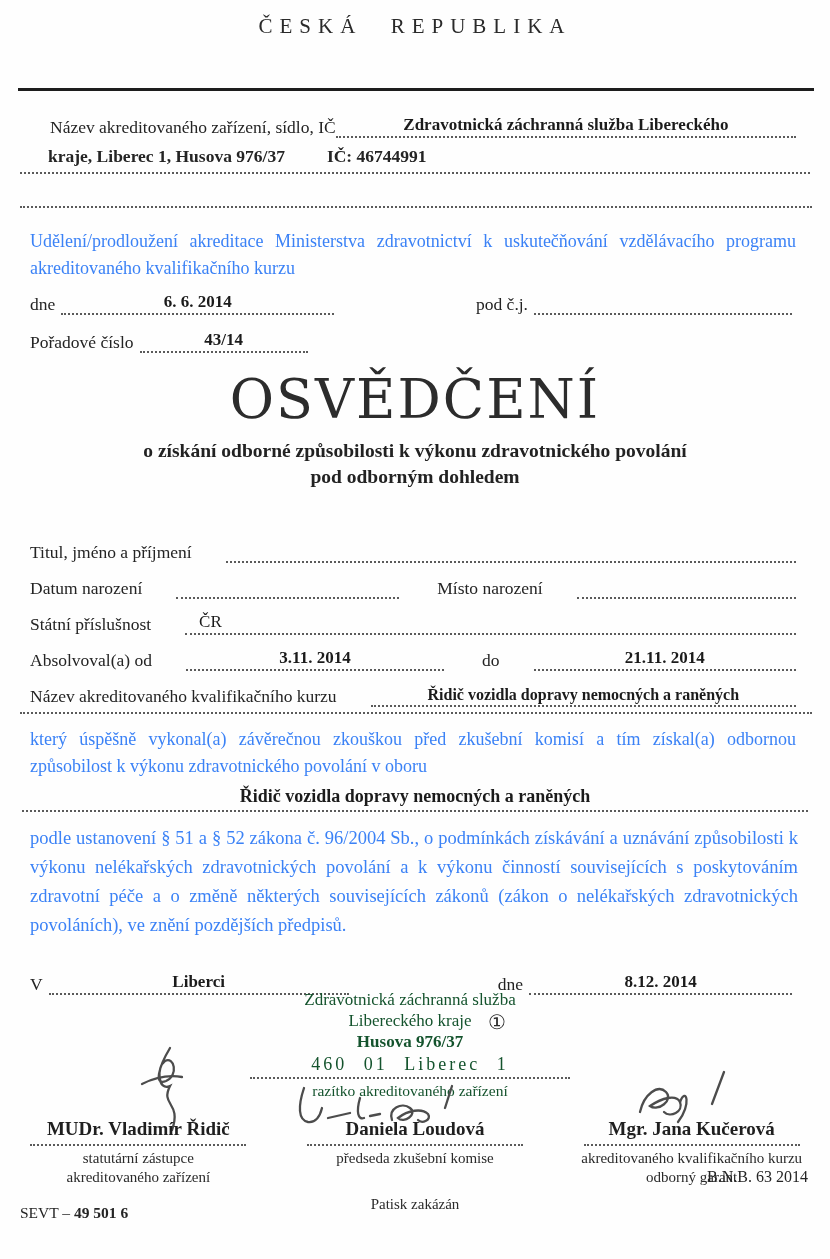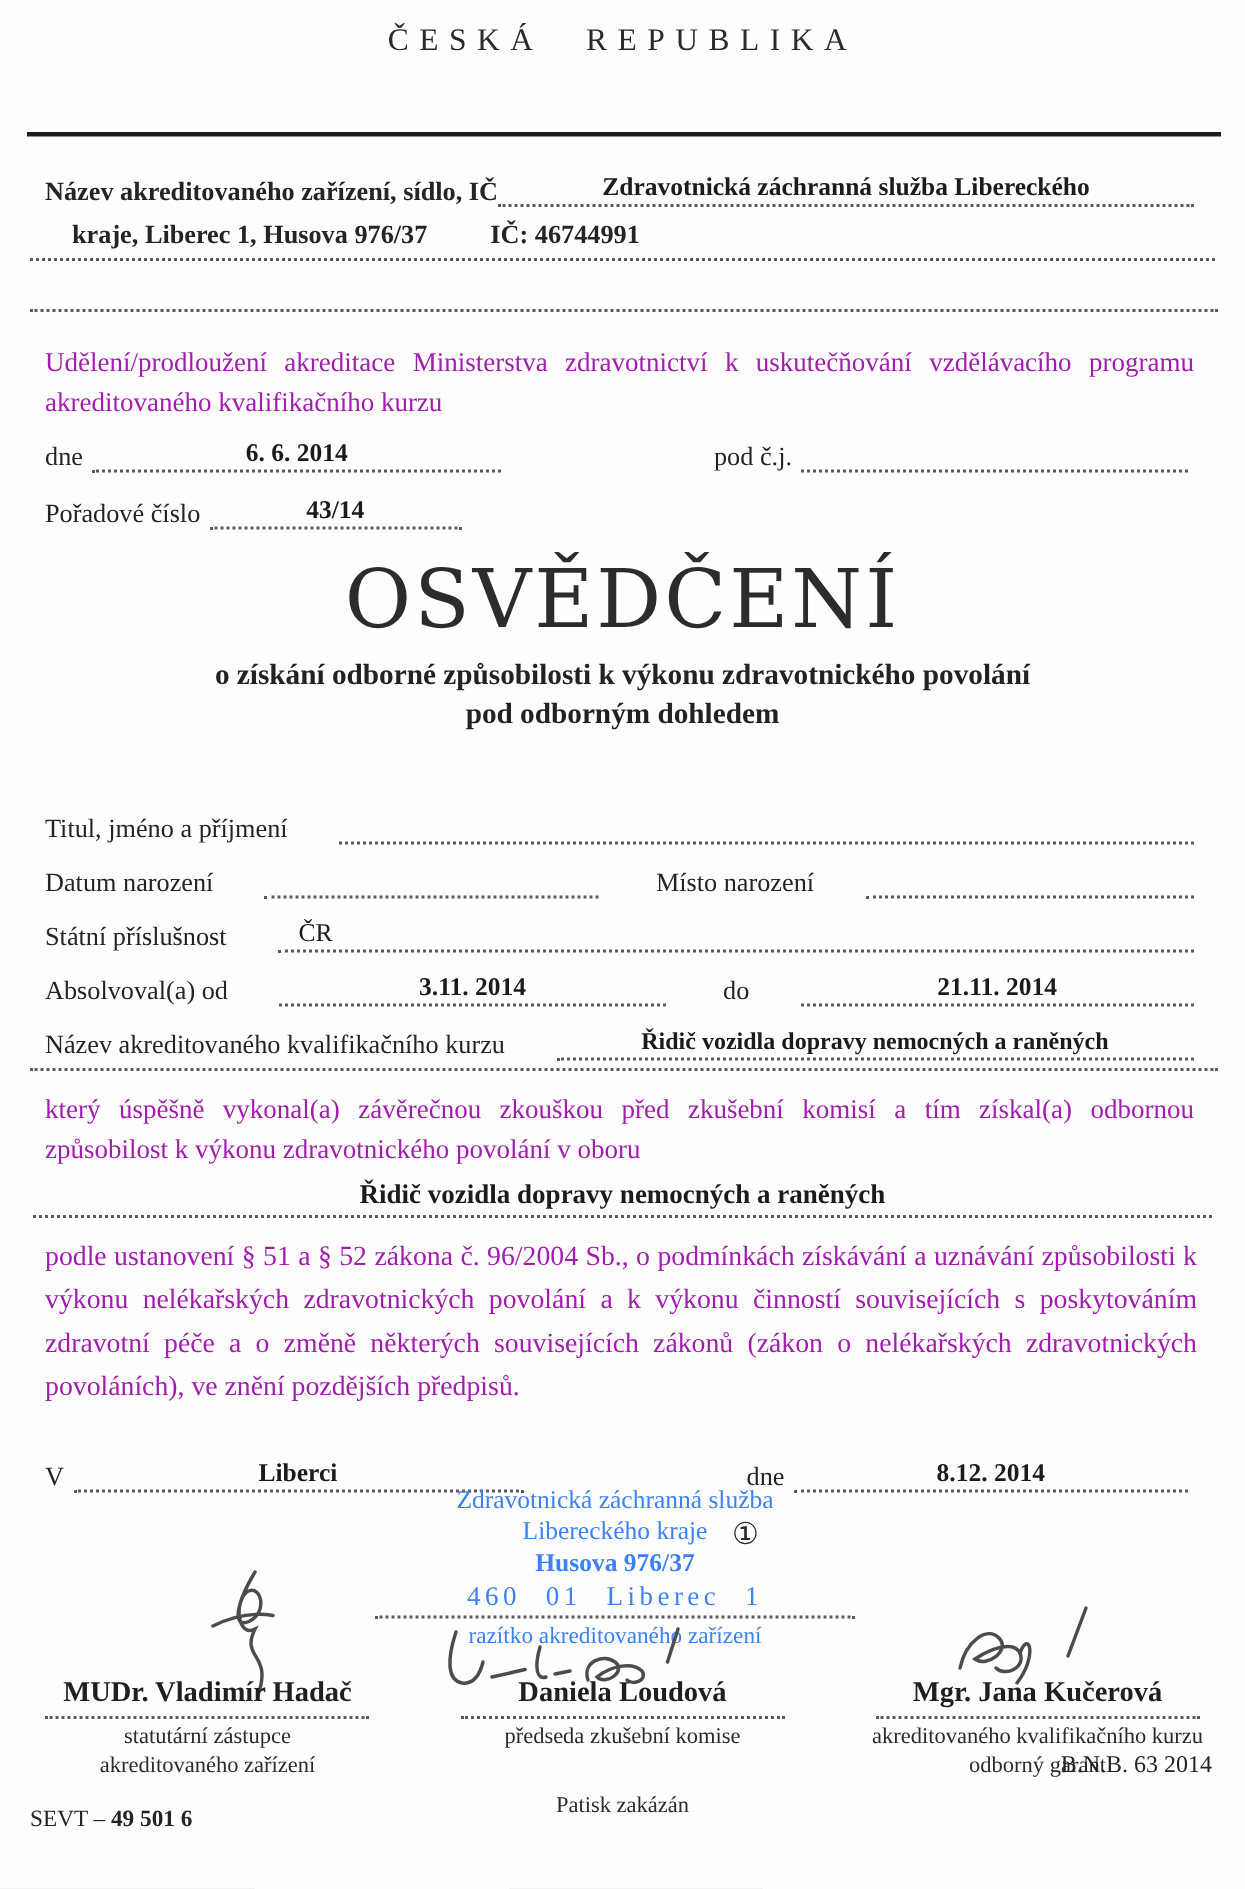--- a/index.html
+++ b/index.html
@@ -10,48 +10,48 @@
     overflow:hidden;
   }
   .abs{position:absolute;}
   .country{
     top:14px;left:0;width:100%;text-align:center;
     font-size:21px;letter-spacing:7px;word-spacing:16px;color:#2a2a2a;
   }
   .rule{top:88px;left:18px;right:16px;height:3px;background:#1d1d1d;}
   .row{display:flex;align-items:flex-end;}
   .lbl{font-size:17.5px;color:#242424;white-space:nowrap;}
-  .lbl.b{font-weight:bold;}
+  .lbl.b{font-weight:normal;margin-left:20px;}
   .fill{
     border-bottom:2px dotted #5a5a5a;text-align:center;
     font-weight:bold;font-size:17px;color:#1b1b1b;
     padding:0 4px 1px 4px;white-space:nowrap;line-height:1.15;
   }
   .fill.flex1{flex:1;}
-  .para{font-size:18px;line-height:1.5;text-align:justify;color:#a21caf;}
+  .para{font-size:18px;line-height:1.5;text-align:justify;color:#3b82f6;}
   .title{
     top:368px;left:0;width:100%;text-align:center;
     font-family:"DejaVu Serif", serif;font-size:54px;letter-spacing:2px;color:#2c2c2c;
   }
   .subtitle{
     top:438px;left:0;width:100%;text-align:center;
     font-size:19.5px;font-weight:bold;line-height:1.35;color:#222;
   }
   .fields{top:536px;left:30px;right:34px;}
   .fields .row{margin-bottom:9px;min-height:27px;gap:28px;}
   .gap6{margin-left:6px;}
   .dotline{border-bottom:2px dotted #5a5a5a;}
   .examval{
     top:786px;left:22px;right:22px;text-align:center;
     font-size:18px;font-weight:bold;color:#1b1b1b;
     border-bottom:2px dotted #5a5a5a;padding-bottom:3px;
   }
   .stamp{
     top:990px;left:250px;width:320px;text-align:center;
-    font-size:17px;line-height:1.23;color:#3b82f6;
+    font-size:17px;line-height:1.23;color:#14532d;
   }
   .stamp .b{font-weight:bold;}
   .stamp .spaced{letter-spacing:3px;word-spacing:9px;font-size:18px;text-align:center;}
   .stamp .cap{font-size:15.5px;border-top:2px dotted #5a5a5a;margin-top:2px;padding-top:2px;}
   .marker{top:1010px;left:488px;font-size:20px;color:#2a2a2a;}
   .sigrow{top:1118px;left:0;width:100%;display:flex;}
   .sigcol{flex:1;text-align:center;position:relative;}
   .signame{font-size:19px;font-weight:bold;color:#1f1f1f;line-height:1.2;}
   .sigline{border-bottom:2px dotted #5a5a5a;margin:3px auto 3px auto;width:78%;}
   .sigrole{font-size:15px;line-height:1.25;color:#2a2a2a;}
@@ -165,21 +165,21 @@
     <path d="M160,6 L153,28"></path>
   </svg>
   <svg class="scribble" style="left:612px;top:1068px;" width="140" height="66" viewBox="0 0 140 66">
     <path d="M28,44 C32,26 46,16 54,24 C62,32 46,44 38,38 C50,30 64,26 68,34 C72,44 58,50 52,44"></path>
     <path d="M68,34 C74,18 80,36 66,54"></path>
     <path d="M112,4 L100,36"></path>
   </svg>
 
   <div class="abs sigrow">
     <div class="sigcol">
-      <div class="signame">MUDr. Vladimír Hadač</div>
+      <div class="signame">MUDr. Vladimír Řidič</div>
       <div class="sigline"></div>
       <div class="sigrole">
         <div>statutární zástupce</div>
         <div>akreditovaného zařízení</div>
       </div>
     </div>
     <div class="sigcol">
       <div class="signame">Daniela Loudová</div>
       <div class="sigline"></div>
       <div class="sigrole">

